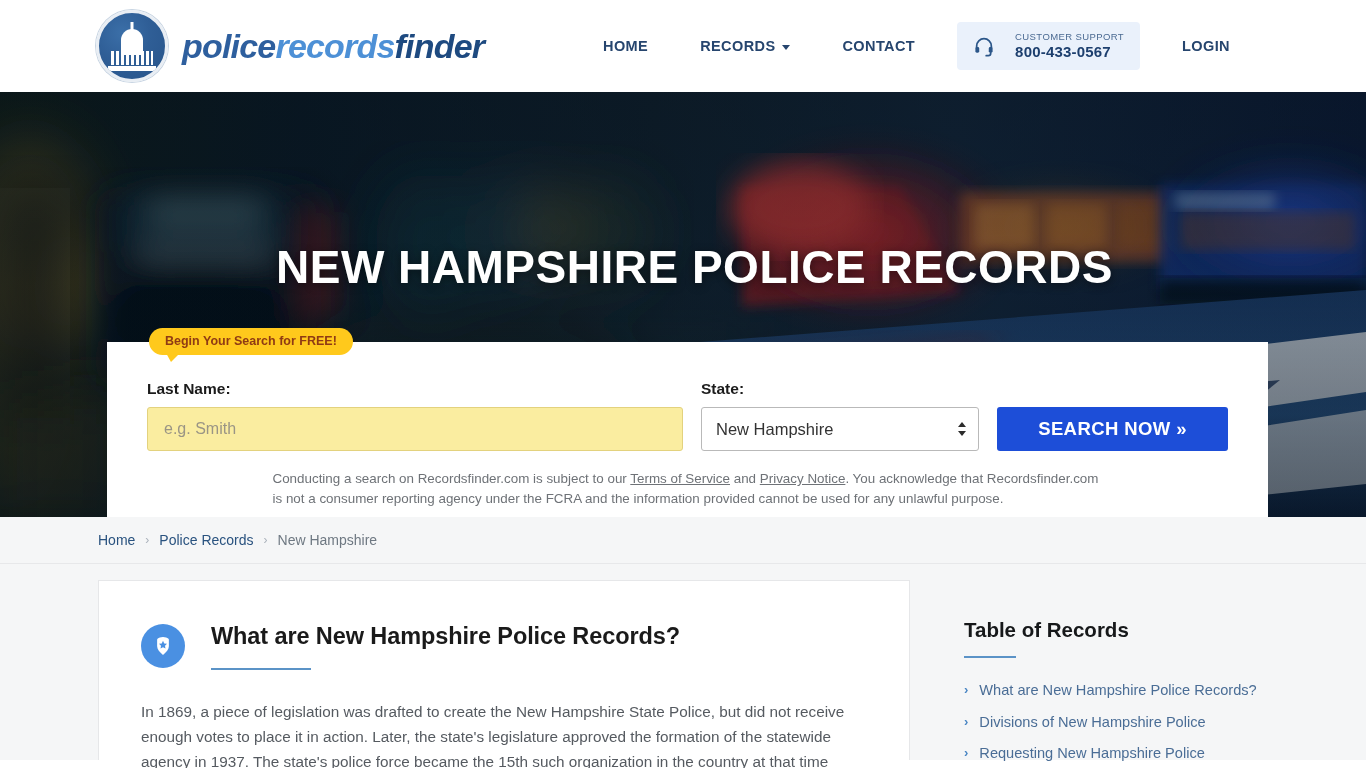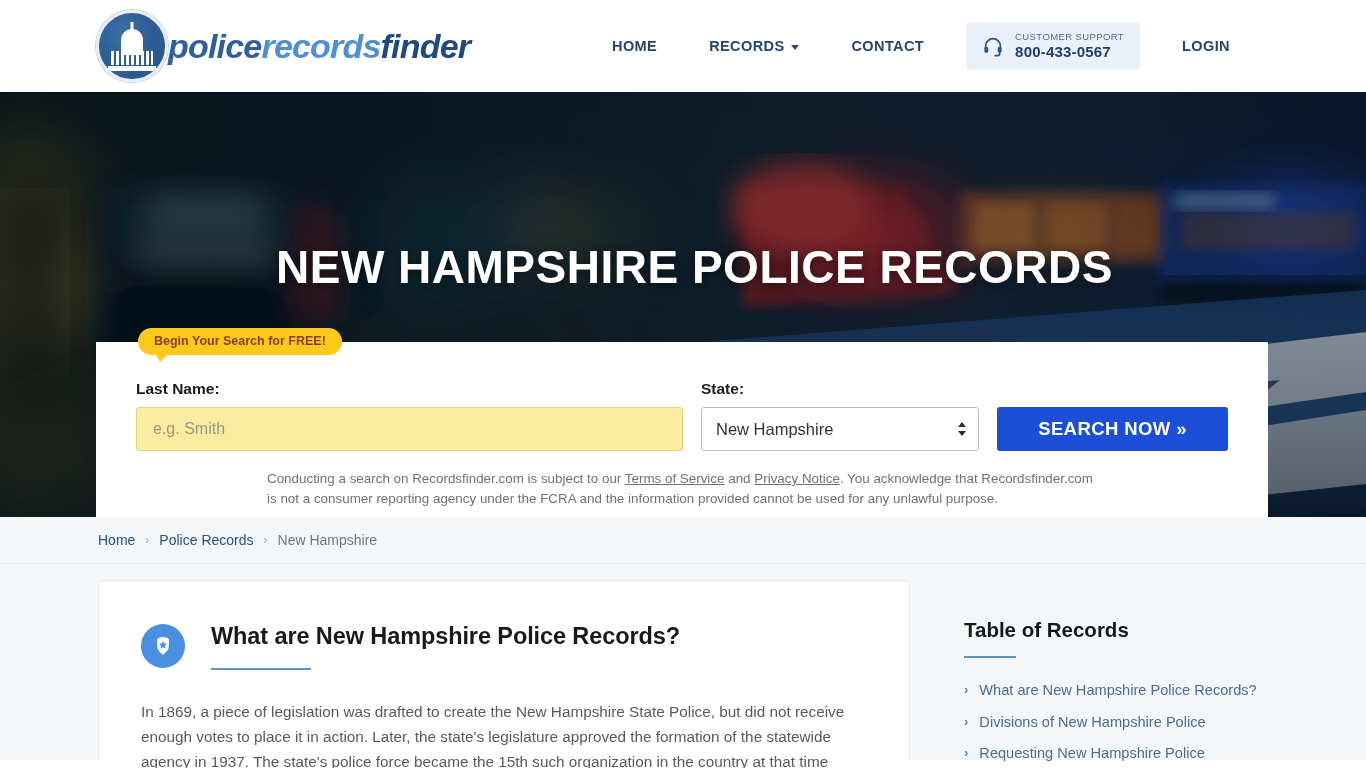--- a/index.html
+++ b/index.html
@@ -17,20 +17,21 @@
     background: #ffffff;
     display: flex;
     align-items: center;
     position: relative;
     z-index: 20;
   }
   .brand {
     display: flex;
     align-items: center;
     margin-left: 96px;
+    gap: 14px;
   }
   .brand-seal {
     width: 72px; height: 72px;
     border-radius: 50%;
     background: radial-gradient(circle at 35% 30%, #3b6fa8 0%, #2f5e96 45%, #27548a 100%);
     border: 3px solid #e9eef4;
     box-shadow: 0 0 0 1px #c7d4e2;
     position: relative;
     overflow: hidden;
     flex: 0 0 auto;
@@ -103,21 +104,21 @@
     margin-top: 2px;
   }
   .support-box {
     background: #eaf1fb;
     border-radius: 4px;
     height: 48px;
     padding: 0 16px;
     margin: 0 16px;
     display: flex;
     align-items: center;
-    gap: 11px;
+    gap: 20px;
     cursor: pointer;
   }
   .headset-icon { width: 22px; height: 22px; color: #2b5689; flex: 0 0 auto; }
   .support-label {
     font-size: 9.5px;
     color: #4b6a92;
     letter-spacing: 0.4px;
     line-height: 1.2;
   }
   .support-phone {
@@ -151,21 +152,21 @@
     font-weight: 800;
     letter-spacing: 0.5px;
     text-shadow: 0 2px 10px rgba(0,0,0,0.45);
     z-index: 3;
     padding-left: 23px;
   }
 
   
   .search-card {
     position: absolute;
-    left: 96px;
+    left: 107px;
     right: 98px;
     top: 250px;
     background: #ffffff;
     z-index: 4;
     padding: 26px 40px 18px 40px;
   }
   .free-badge {
     position: absolute;
     left: 42px;
     top: -14px;

